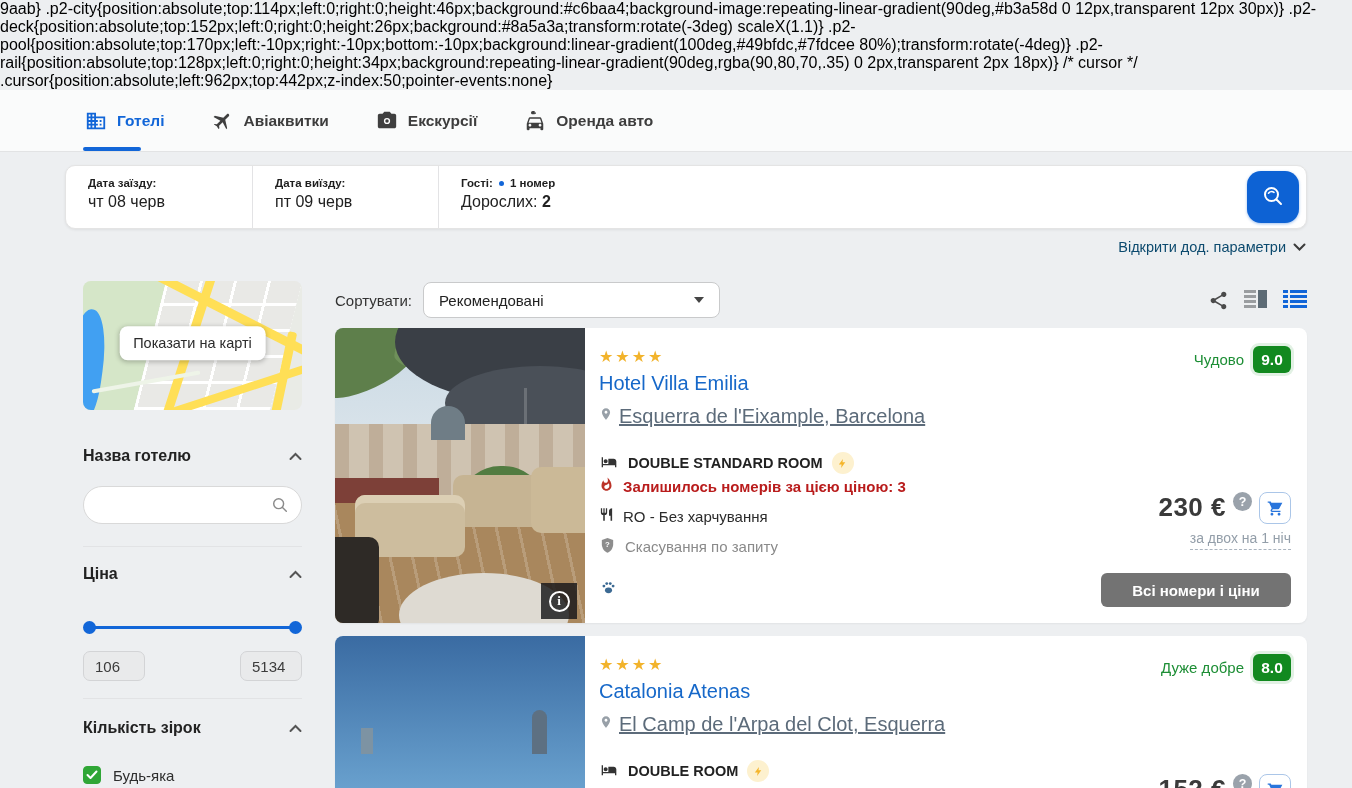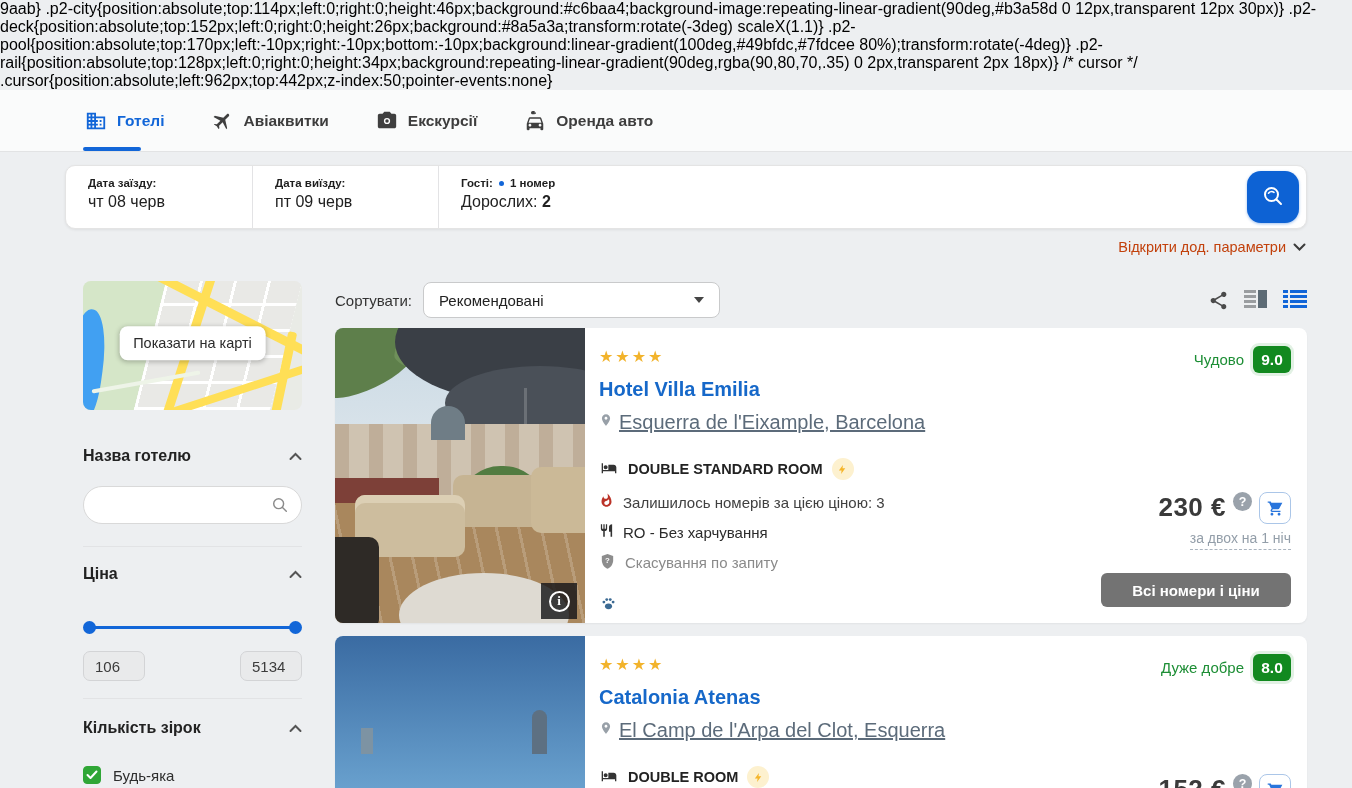--- a/index.html
+++ b/index.html
@@ -26,21 +26,21 @@
   .sb-value{margin-top:4px;font-size:16px;color:#212121;display:flex;align-items:center;gap:6px}
   .x-circle{width:17px;height:17px;border-radius:50%;background:#8d949c;color:#fff;font-size:11px;line-height:17px;text-align:center;font-weight:700;cursor:pointer}
   .guests-line1{display:flex;align-items:center;gap:6px}
   .blue-dot{width:5px;height:5px;border-radius:50%;background:#1266d8;display:inline-block}
   .adults-line{margin-top:4px;font-size:16px;color:#212121}
   .adults-line b{font-weight:700}
   .sb-btnwrap{flex:0 0 66px;display:flex;align-items:center;justify-content:center}
   .search-btn{width:52px;height:52px;border-radius:14px;background:#0d62d4;border:none;display:flex;align-items:center;justify-content:center;cursor:pointer;box-shadow:0 1px 3px rgba(13,98,212,.4)}
 
   
-  .more-params{position:absolute;top:149px;right:46px;display:flex;align-items:center;gap:7px;font-size:14.5px;color:#c2410c;cursor:pointer}
+  .more-params{position:absolute;top:149px;right:46px;display:flex;align-items:center;gap:7px;font-size:14.5px;color:#0c4a6e;cursor:pointer}
 
   
   .sidebar{position:absolute;top:191px;left:83px;width:219px}
   .map{position:relative;width:219px;height:129px;border-radius:8px;overflow:hidden;background:#e9ebe6;cursor:pointer}
   .map-green{position:absolute;left:0;top:0;bottom:0;width:46%;background:#d5e6c8}
   .map-water{position:absolute;left:-14px;top:28px;width:34px;height:115px;background:#41a0f2;border-radius:45% 55% 40% 60%;transform:rotate(8deg)}
   .map-blocks{position:absolute;right:0;top:0;bottom:0;width:62%;background:#e9e9e6;transform:skewX(-14deg);transform-origin:top;
     background-image:repeating-linear-gradient(0deg,#fff 0 3px,transparent 3px 26px),repeating-linear-gradient(90deg,#fff 0 3px,transparent 3px 34px)}
   .map-road{position:absolute;background:#ffdf56;border-radius:3px}
   .map-road.r1{width:260px;height:9px;top:34px;left:30px;transform:rotate(27deg)}
@@ -81,26 +81,26 @@
   .view-icons svg{display:block;cursor:pointer}
 
   
   .card{position:relative;margin-top:10px;background:#fff;border-radius:8px;display:flex;overflow:hidden;box-shadow:0 1px 2px rgba(0,0,0,.05)}
   .card.c1{height:295px}
   .card.c2{height:262px;margin-top:13px}
   .photo{position:relative;flex:0 0 250px;width:250px;overflow:hidden;cursor:pointer}
   .card-body{position:relative;flex:1}
   .info{padding:20px 0 0 14px;max-width:460px}
   .hstars{color:#f2b32b;font-size:16px;letter-spacing:2px;line-height:17px}
-  .hname{margin-top:13px;font-size:20px;font-weight:700;color:#1668c9;cursor:pointer}
+  .hname{margin-top:7px;font-size:20px;font-weight:400;color:#1668c9;cursor:pointer}
   .hloc{margin-top:10px;display:flex;align-items:center;gap:6px;font-size:20px;color:#5c6b7a}
   .hloc .loc-link{text-decoration:underline;cursor:pointer}
   .detail{display:flex;align-items:center;gap:9px;font-size:15px;color:#2b2b2b}
   .d-room{margin-top:24px;font-weight:700;font-size:14.5px;color:#222}
-  .d-urgent{margin-top:12px;font-weight:400;color:#404040}
+  .d-urgent{margin-top:2px;font-weight:700;color:#b91c1c}
   .d-meal{margin-top:10px}
   .d-cancel{margin-top:10px;color:#8a8a8a}
   .d-paw{margin-top:22px}
   .bolt-badge{width:22px;height:22px;border-radius:50%;background:#fdf1cf;display:flex;align-items:center;justify-content:center}
 
   .rating-row{position:absolute;top:18px;right:16px;display:flex;align-items:center;gap:9px}
   .rating-word{font-size:15px;font-weight:400;color:#1d8e35}
   .rating-badge{min-width:38px;height:27px;border-radius:6px;background:#12891f;color:#fff;font-size:15.5px;font-weight:700;display:flex;align-items:center;justify-content:center;padding:0 7px;box-shadow:0 0 0 3px rgba(18,137,31,.12)}
   .price-row{position:absolute;right:16px;display:flex;align-items:flex-start;gap:7px}
   .c1 .price-row{top:164px}

